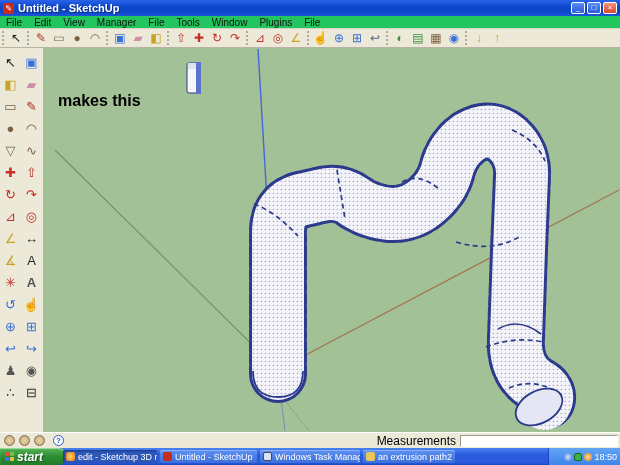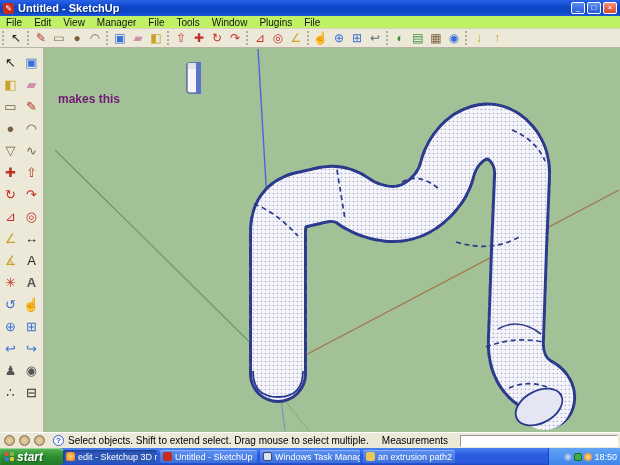--- a/index.html
+++ b/index.html
@@ -11,49 +11,49 @@
     background:linear-gradient(#2a63e8,#0b46c8 45%,#0b46c8 75%,#1c55da); display:flex; align-items:center; }
   #app-icon { width:11px; height:11px; margin:0 4px 0 3px; background:#c62c1e; border-radius:2px;
     color:#fff; font-size:8px; line-height:11px; text-align:center; }
   #title-text { color:#fff; font-size:11px; font-weight:bold; text-shadow:1px 1px 1px #0a2c80; }
   #win-buttons { position:absolute; right:3px; top:2px; display:flex; gap:2px; }
   .winbtn { width:14px; height:12px; border-radius:2px; border:1px solid #fff;
     background:linear-gradient(#5a8af2,#2a5ad8); color:#fff; font-size:8px; line-height:10px; text-align:center; }
   .winbtn.close { background:linear-gradient(#f09078,#d6492f); }
 
   
-  #menubar { position:absolute; left:0; top:16px; width:620px; height:13px; background:#bef264;
+  #menubar { position:absolute; left:0; top:16px; width:620px; height:13px; background:#22c55e;
     display:flex; align-items:center; font-size:10px; color:#111; border-bottom:1px solid #d8d4c4; }
   .menu-item { padding:0 6px; height:13px; line-height:13px; }
 
   
   #toolbar { position:absolute; left:0; top:29px; width:620px; height:19px; background:#ece9d8;
     display:flex; align-items:center; border-bottom:1px solid #b8b4a4; }
   .grip { width:3px; height:14px; margin:0 2px; border-left:2px dotted #b0ac9a; }
   .tbtn { width:18px; height:17px; font-size:12px; line-height:17px; text-align:center; }
 
   
   #main { position:absolute; left:0; top:48px; width:620px; height:384px; background:#a3c196; }
   #canvas-svg { position:absolute; left:0; top:0; z-index:1; }
   #tool-palette { position:absolute; left:0; top:0; width:44px; height:384px; background:#ece9d8;
     border-right:1px solid #b8b4a4; z-index:2; display:grid; grid-template-columns:21px 21px;
     justify-content:center; align-content:start; padding-top:4px; }
   .ptool { width:20px; height:22px; font-size:13px; line-height:22px; text-align:center; }
-  #annotation { position:absolute; left:58px; top:44px; z-index:1; color:#701a75; font-weight:bold;
-    font-size:12px; letter-spacing:0px; }
+  #annotation { position:absolute; left:58px; top:44px; z-index:1; color:#000000; font-weight:bold;
+    font-size:16px; letter-spacing:0px; }
 
   
   #statusbar { position:absolute; left:0; top:432px; width:620px; height:16px; background:#ece9d8;
     border-top:1px solid #fff; display:flex; align-items:center; font-size:10px; color:#000; }
   .status-circle { width:11px; height:11px; border-radius:50%; margin-left:4px;
     background:radial-gradient(#e8d8b0,#c0a070); border:1px solid #8a6a4a; }
   #help-icon { width:11px; height:11px; border-radius:50%; border:1px solid #2a5ad8; background:#fff;
     color:#2a5ad8; font-weight:bold; font-size:8px; line-height:10px; text-align:center; margin:0 4px 0 8px; }
   #hint-text { white-space:nowrap; }
-  #measure-label { position:absolute; right:172px; font-size:10px; }
+  #measure-label { position:absolute; right:164px; font-size:12px; }
   #measure-box { position:absolute; right:2px; width:158px; height:12px; background:#fff;
     border:1px solid #9a968a; border-right-color:#fff; border-bottom-color:#fff; font-size:9px; }
 
   
   #taskbar { position:absolute; left:0; top:448px; width:620px; height:17px;
     background:linear-gradient(#4a83f0,#2a5ade 40%,#2a5ade 85%,#1c47c0); }
   #start-btn { position:absolute; left:0; top:0; width:66px; height:17px;
     background:linear-gradient(#55b357,#2d8f31 50%,#237a27); border-radius:0 8px 8px 0;
     display:flex; align-items:center; box-shadow:inset 0 1px 1px #9fdf9f; }
   #start-flag { width:9px; height:9px; margin:0 3px 0 5px; display:grid; grid-template-columns:4px 4px; gap:1px; }
@@ -213,21 +213,20 @@
     </div>
 
     <div id="annotation">makes this</div>
   </div>
 
   <div id="statusbar">
     <span class="status-circle"></span>
     <span class="status-circle"></span>
     <span class="status-circle"></span>
     <span id="help-icon">?</span>
-    <span id="hint-text">Select objects. Shift to extend select. Drag mouse to select multiple.</span>
     <span id="measure-label">Measurements</span>
     <span id="measure-box"></span>
   </div>
 
   <div id="taskbar">
     <div id="start-btn">
       <span id="start-flag">
         <i style="background:#e84a3a"></i>
           <i style="background:#7ac043"></i>
           <i style="background:#3a7ae8"></i>

